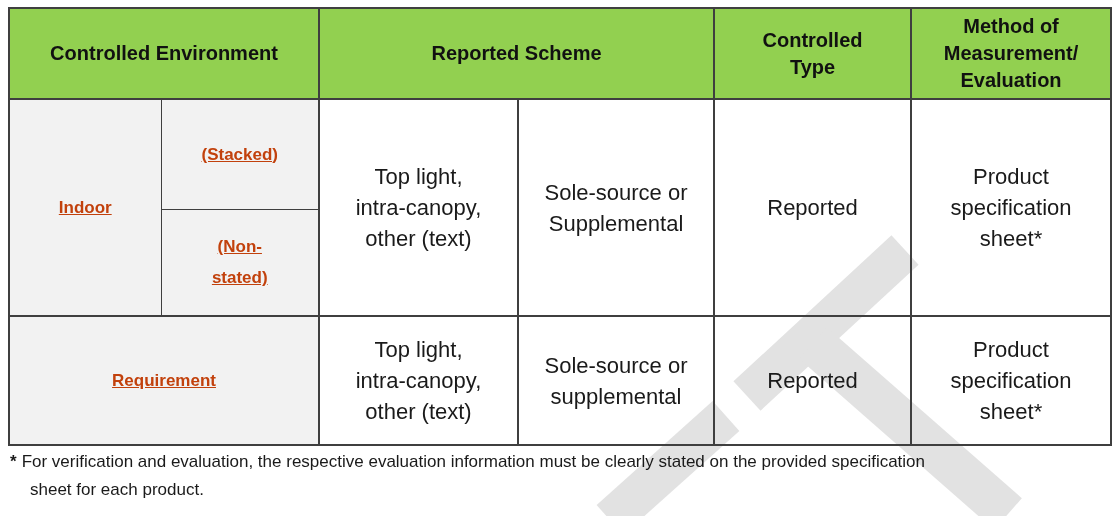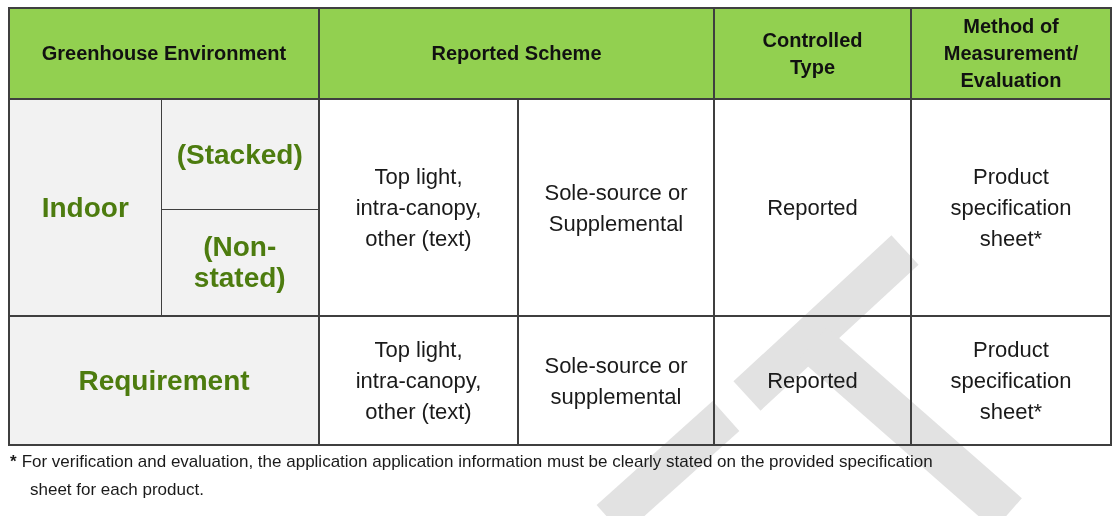--- a/index.html
+++ b/index.html
@@ -23,21 +23,21 @@
     text-align:center;vertical-align:middle;
     padding:0;white-space:pre-line;
     background:transparent;
   }
   th{
     background:#92d050;
     font-size:20px;font-weight:bold;line-height:27px;color:#111111;
   }
   td.body-cell{font-size:22px;line-height:31px;}
   td.label-cell{
-    background:#f2f2f2;font-weight:bold;font-size:28px;line-height:31px;color:#4d7c0f;
+    background:#f2f2f2;font-weight:bold;font-size:17px;line-height:31px;color:#c2410c;text-decoration:underline;
   }
   
   td.indoor-main{border-right-width:1px;margin-top:27px;}
   td.sub-top{border-left-width:1px;border-bottom-width:1px;}
   td.sub-bottom{border-left-width:1px;border-top-width:1px;}
 
   tr.r-head{height:91px;}
   tr.r-indoor-a{height:110px;}
   tr.r-indoor-b{height:107px;}
   tr.r-green{height:129px;}
@@ -66,21 +66,21 @@
     <colgroup>
       <col style="width:152px">
         <col style="width:158px">
         <col style="width:199px">
       <col style="width:196px">
         <col style="width:197px">
         <col style="width:200px">
     </colgroup>
     <tbody>
         <tr class="r-head">
-      <th colspan="2">Greenhouse Environment</th>
+      <th colspan="2">Controlled Environment</th>
       <th colspan="2">Reported Scheme</th>
       <th>Controlled
 Type</th>
       <th>Method of
 Measurement/
 Evaluation</th>
     </tr>
     <tr class="r-indoor-a">
       <td rowspan="2" class="label-cell indoor-main">Indoor</td>
       <td class="label-cell sub-top">(Stacked)</td>
@@ -107,17 +107,17 @@
 supplemental</td>
       <td class="body-cell">Reported</td>
       <td class="body-cell">Product
 specification
 sheet*</td>
     </tr>
   </tbody>
     </table>
 
   <div class="footnote">
-    <span class="marker">*</span><span class="fn-text">For verification and evaluation, the application application information must be clearly stated on the provided specification
+    <span class="marker">*</span><span class="fn-text">For verification and evaluation, the respective evaluation information must be clearly stated on the provided specification
 sheet for each product.</span>
   </div>
 
 </div>
 
 </body></html>

